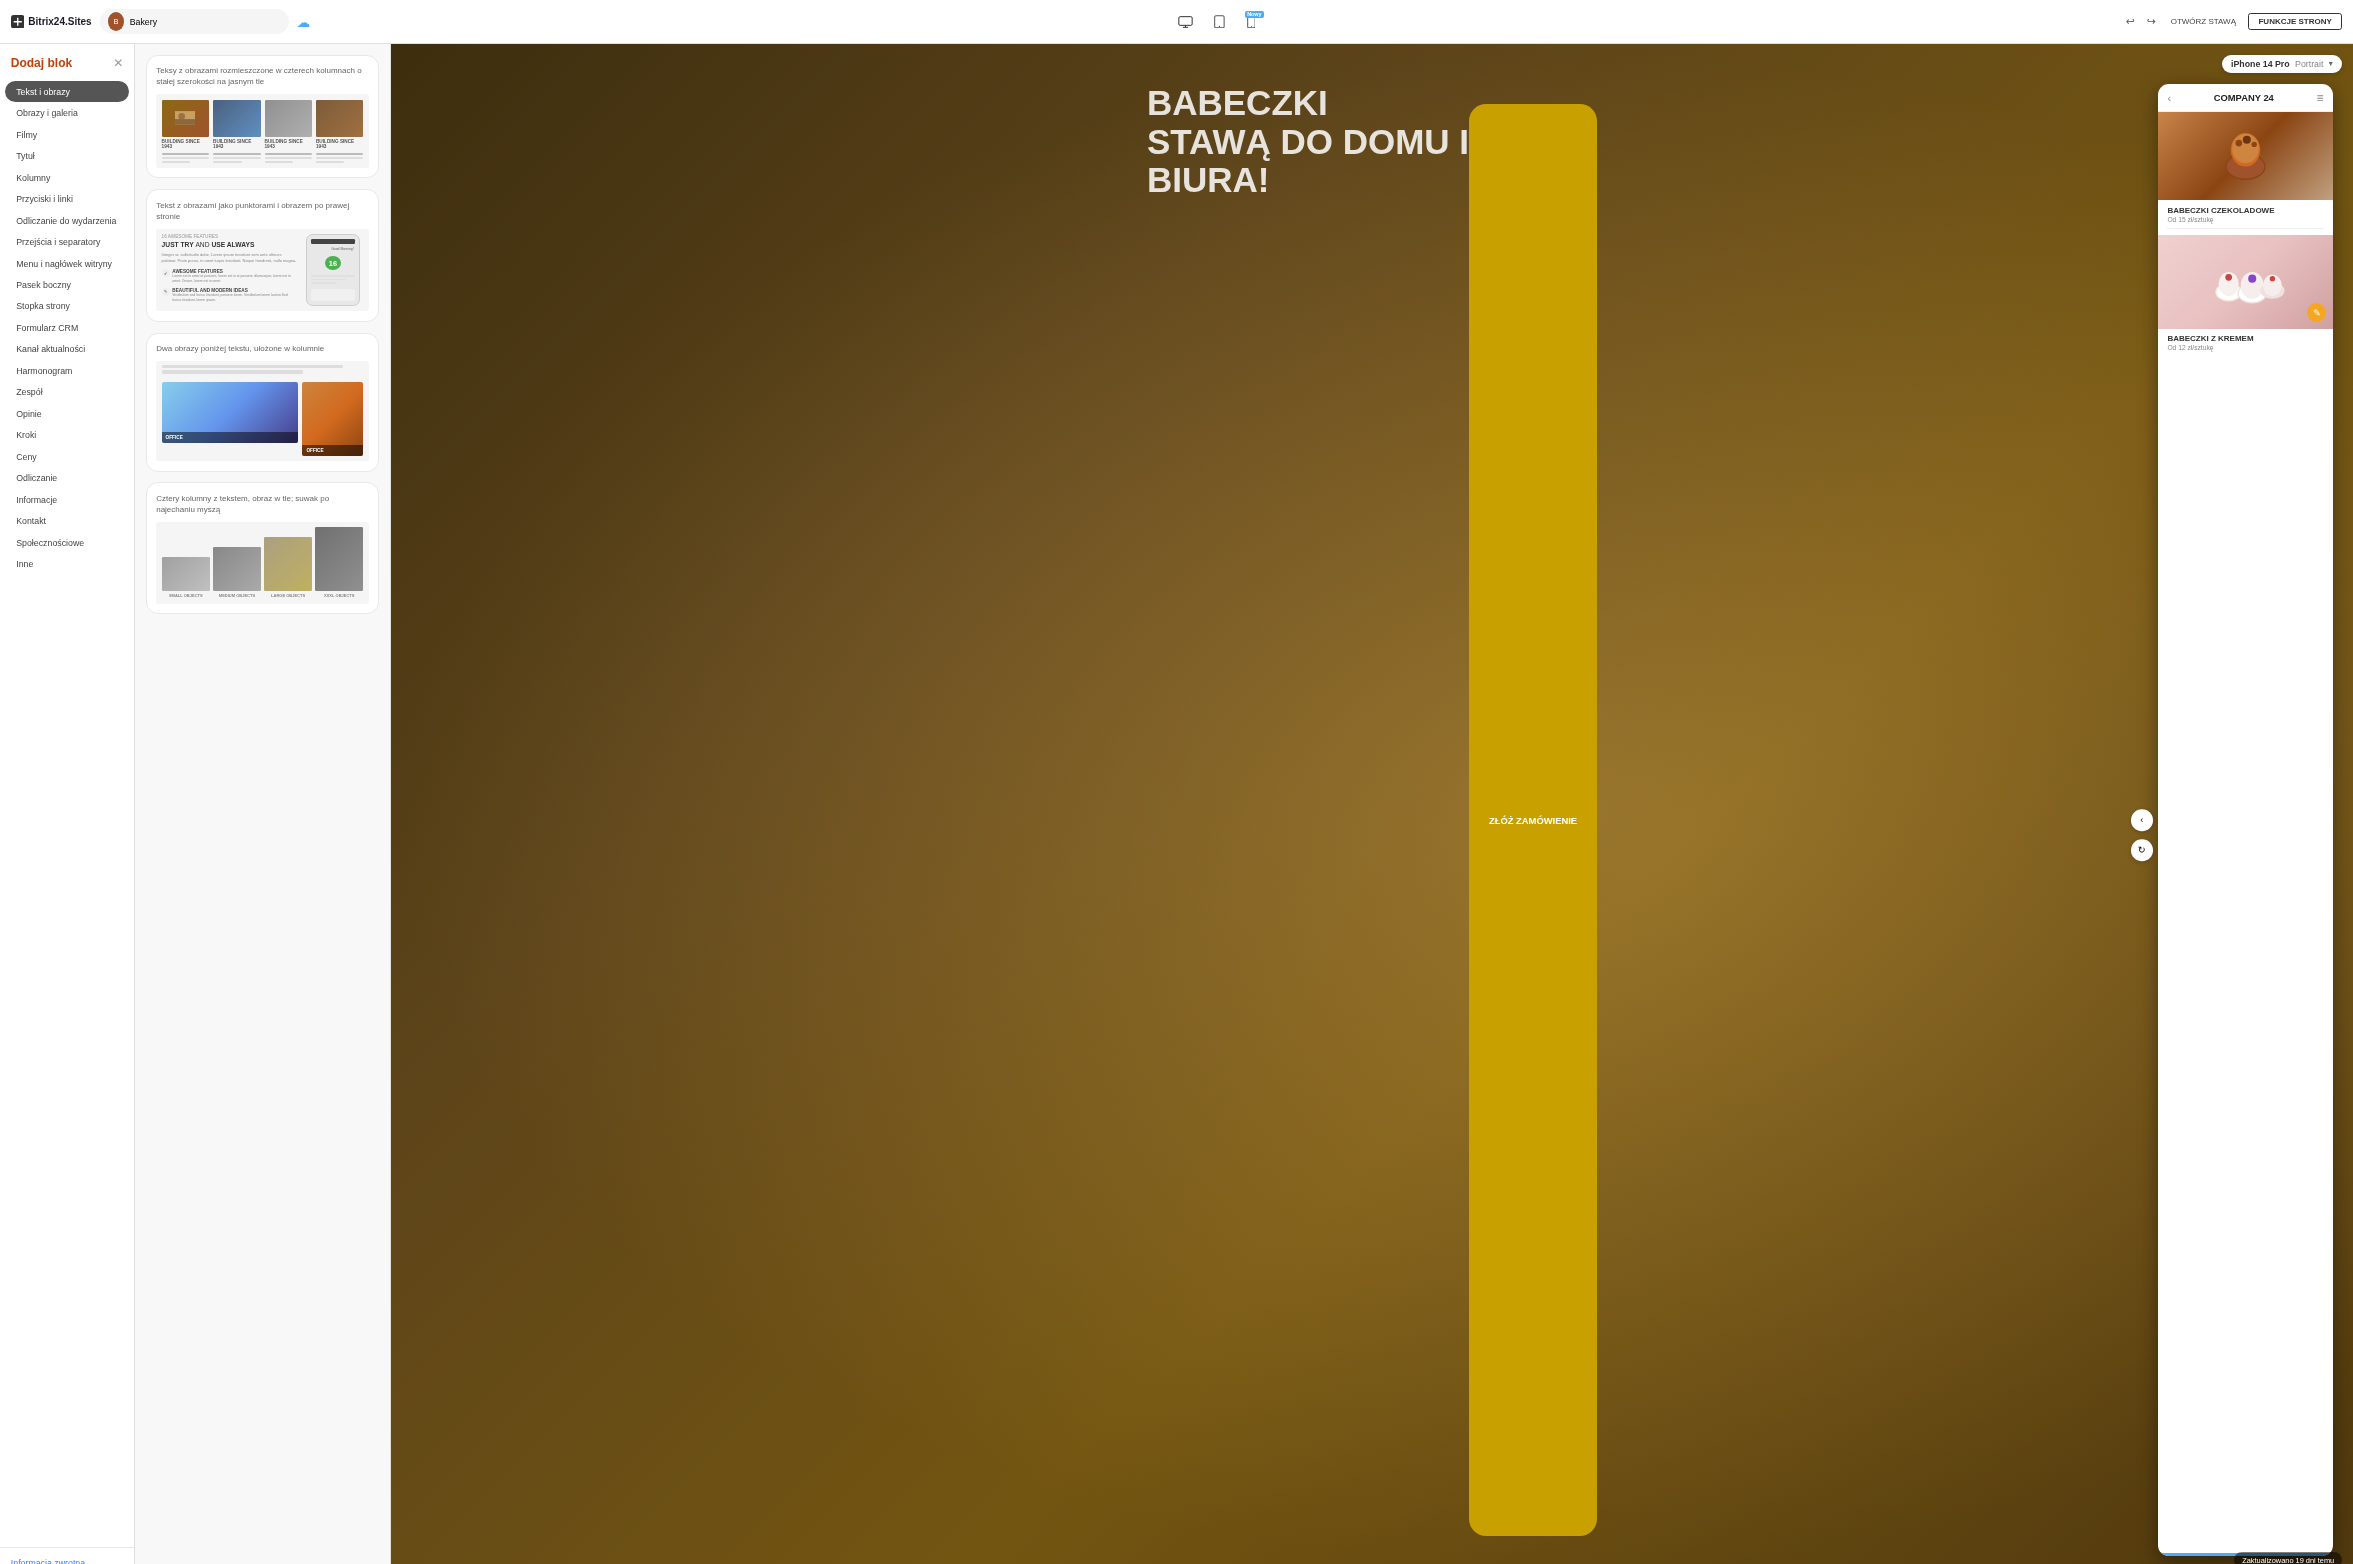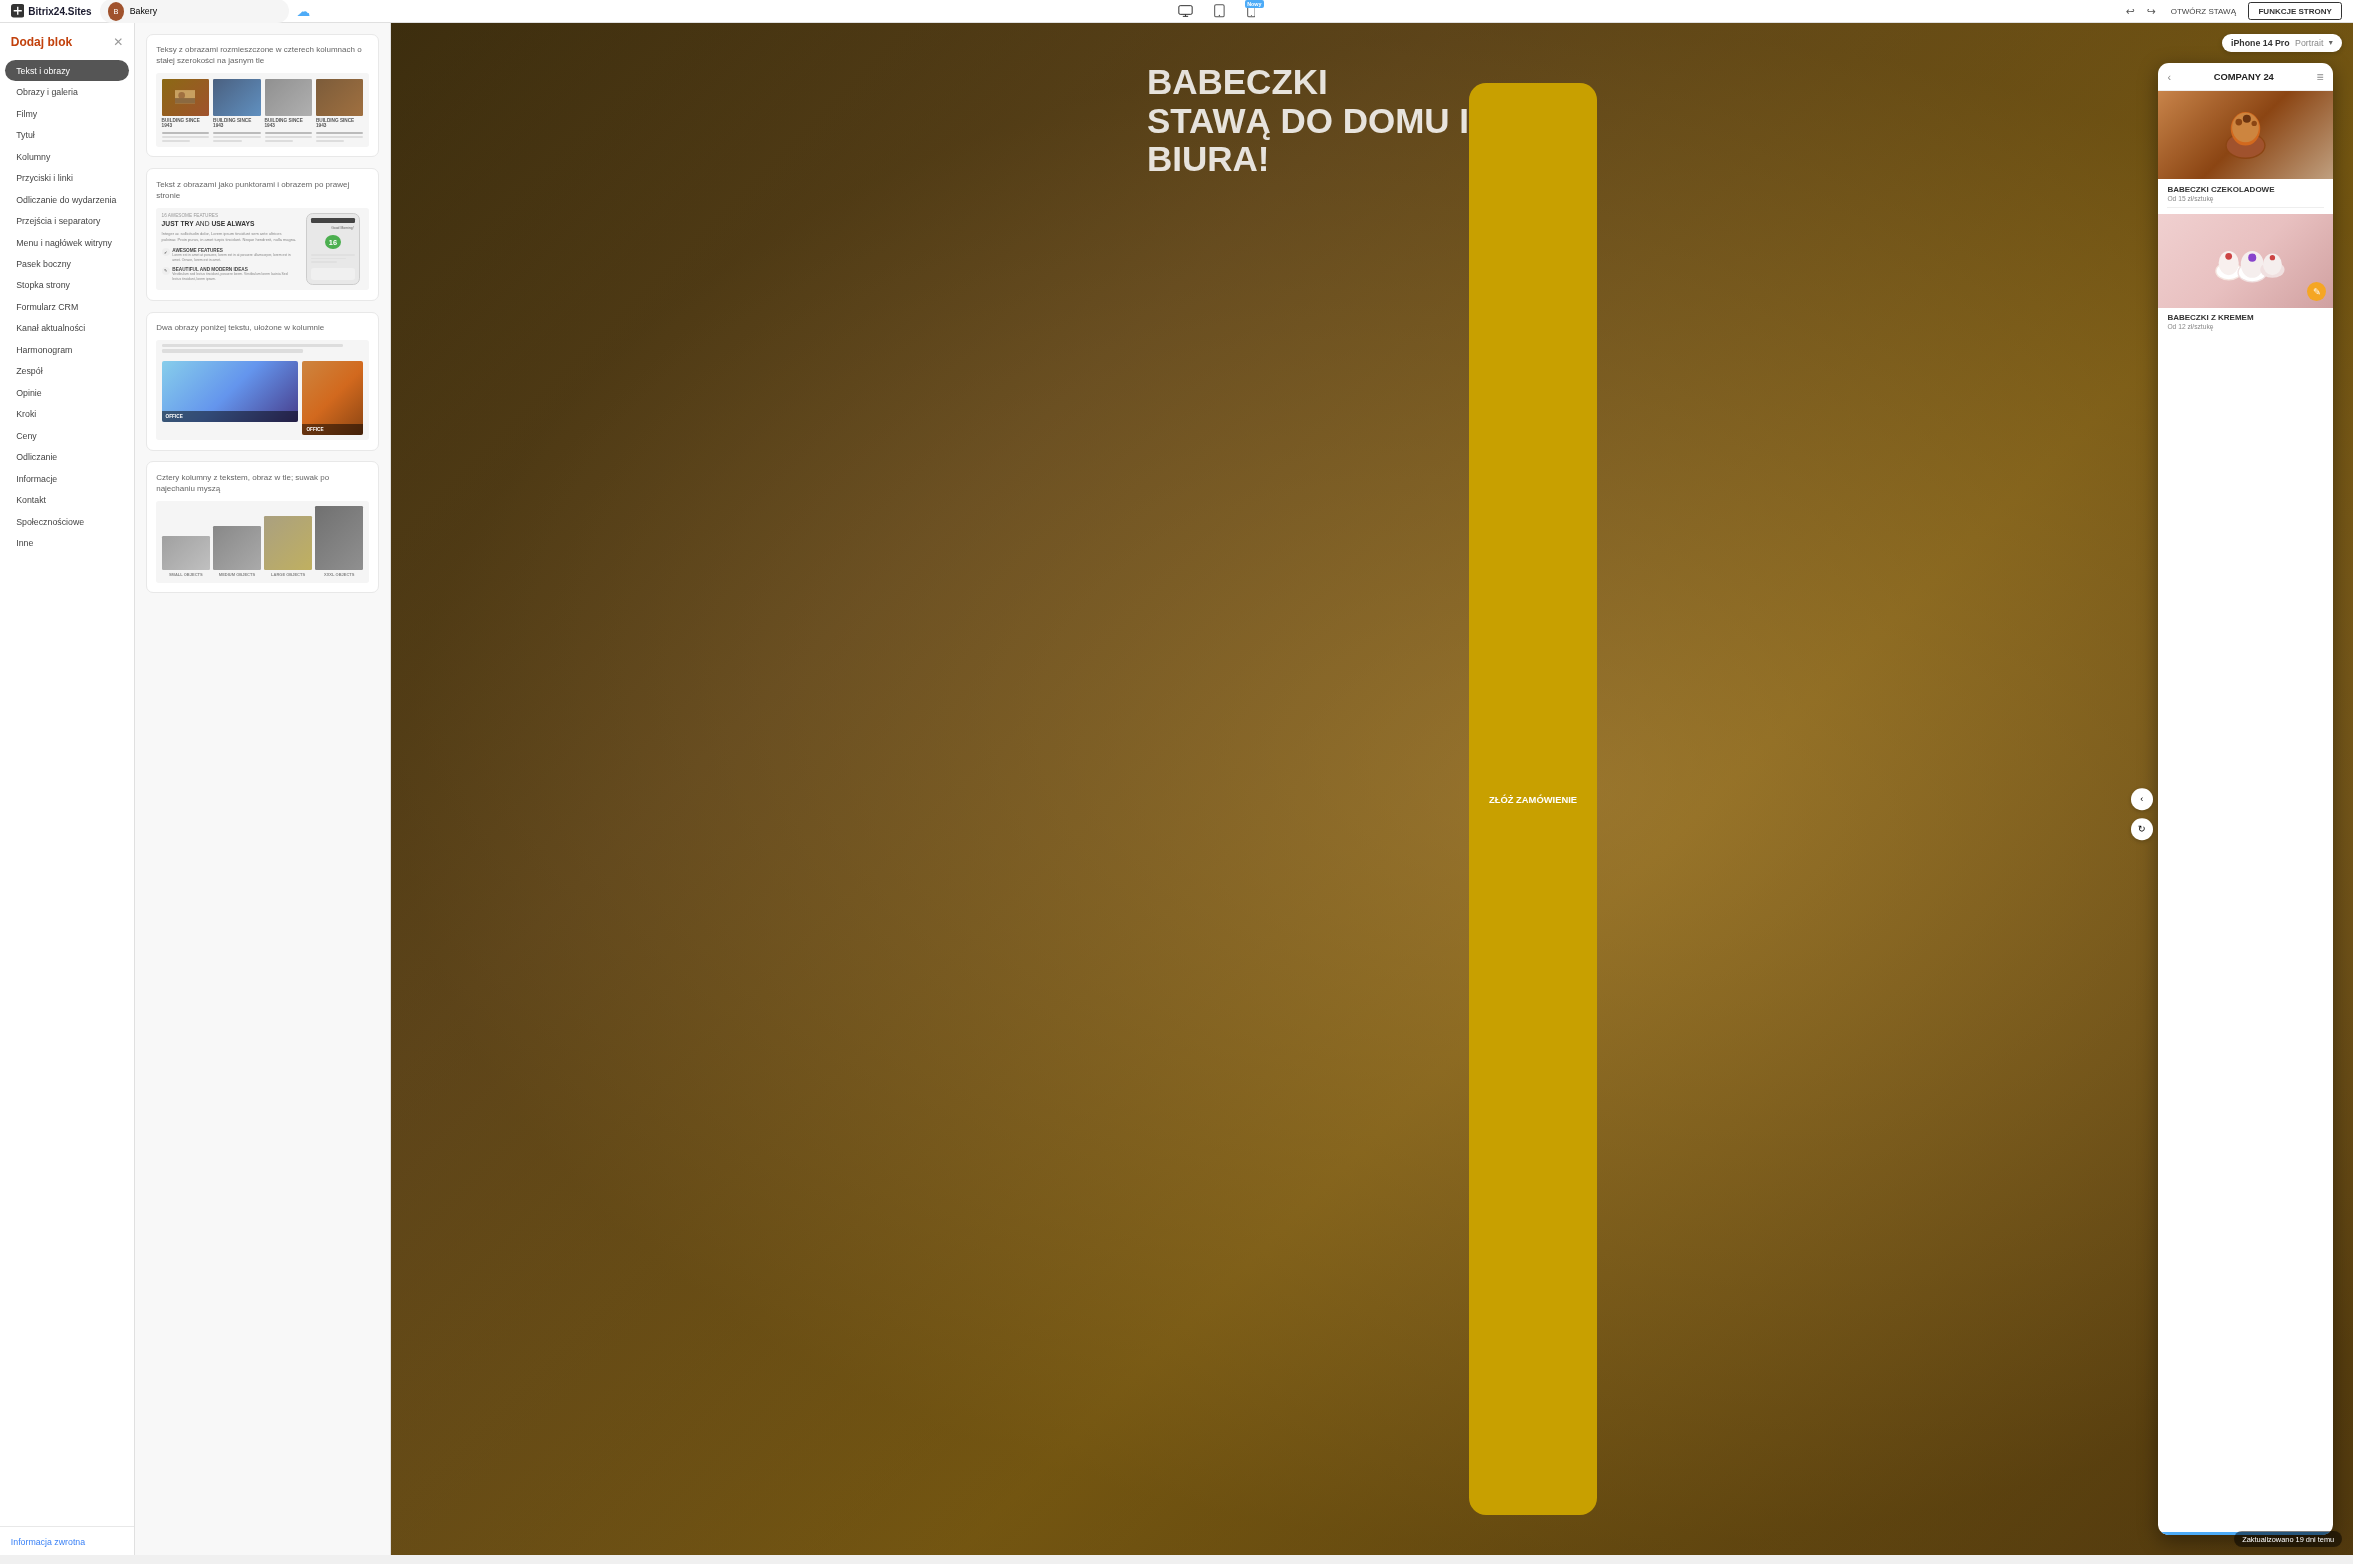--- a/index.html
+++ b/index.html
@@ -1,20 +1,20 @@
 <!DOCTYPE html>
 <html style="font-size:10.8px"><head>
   <meta charset="utf-8">
   <style>
     * { box-sizing: border-box; margin: 0; padding: 0; }
     body { font-family: -apple-system, BlinkMacSystemFont, 'Segoe UI', sans-serif; background: #f0f0f0; overflow: hidden; height: 100vh; }
 
     
     .topbar {
-      display: flex; align-items: center; background: #fff; height: 23px;
+      display: flex; align-items: center; background: #fff; height: 44px;
       border-bottom: 0.7px solid #e0e0e0; padding: 0 10.8px; gap: 8px; position: relative; z-index: 100;
     }
     .topbar-logo { display: flex; align-items: center; gap: 4px; font-weight: 700; font-size: 10px; color: #1a1a2e; white-space: nowrap; }
     .topbar-logo svg { width: 13.5px; height: 13.5px; }
     .topbar-search {
       display: flex; align-items: center; background: #f5f5f5; border-radius: 13.5px;
       padding: 2.7px 8px; gap: 5.4px; flex: 0 0 189px;
     }
     .topbar-search input { border: none; background: transparent; font-size: 8.8px; outline: none; width: 100%; }
     .topbar-avatar { width: 19px; height: 19px; border-radius: 50%; background: #a0522d; display: flex; align-items: center; justify-content: center; color: white; font-size: 7.4px; }
@@ -40,21 +40,21 @@
     .sidebar-item {
       padding: 5.4px 10.8px; font-size: 8.8px; color: #444; cursor: pointer;
       border-radius: 4px; margin: 0.7px 5.4px;
     }
     .sidebar-item.active { background: #555; color: #fff; border-radius: 13.5px; }
     .sidebar-footer { padding: 8px 10.8px; border-top: 0.7px solid #e8e8e8; }
     .sidebar-feedback { color: #3b82f6; font-size: 8.8px; cursor: pointer; }
 
     
     .blocks-panel { width: 256px; background: #f8f8f8; border-right: 0.7px solid #e0e0e0; overflow-y: auto; padding: 10.8px; }
-    .block-card { background: #fff; border-radius: 7px; margin-bottom: 10.8px; padding: 9.4px; border: 0.7px solid #e8e8e8; }
+    .block-card { background: #fff; border-radius: 12px; margin-bottom: 10.8px; padding: 9.4px; border: 0.7px solid #e8e8e8; }
     .block-card-title { font-size: 8px; color: #666; margin-bottom: 6.7px; line-height: 1.4; }
     .block-preview { background: #f5f5f5; border-radius: 2.7px; overflow: hidden; }
 
     
     .preview-4col { display: grid; grid-template-columns: repeat(4, 1fr); gap: 4px; padding: 5.4px; }
     .preview-col-item { display: flex; flex-direction: column; gap: 2.7px; }
     .preview-img-placeholder { height: 37px; background: #ccc; border-radius: 1.3px; overflow: hidden; position: relative; }
     .preview-text-lines { display: flex; flex-direction: column; gap: 2px; }
     .preview-line { height: 2px; background: #ddd; border-radius: 1.3px; }
     .preview-line.dark { background: #bbb; }

